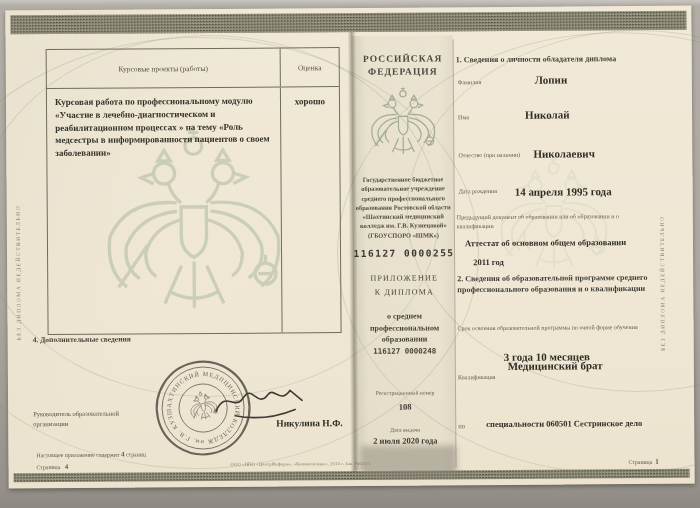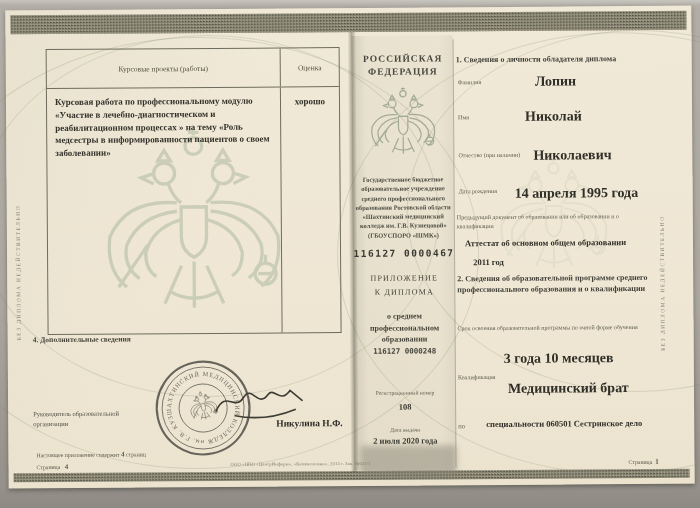--- a/index.html
+++ b/index.html
@@ -78,21 +78,21 @@
   .doc-title{left:350px;top:264px;width:94px;font-size:8px;font-weight:normal;letter-spacing:1.2px;line-height:1.7;color:#45443a;}
   .doc-sub{left:350px;top:303px;width:94px;font-size:8px;font-weight:bold;line-height:1.45;color:#45443a;}
   .serial-bot{left:350px;top:339px;width:94px;font-size:7.5px;font-weight:bold;font-family:"DejaVu Sans Mono",monospace;color:#45443c;}
   .reg-label{left:350px;top:382px;width:94px;font-size:5.6px;color:#625f50;}
   .reg-num{left:350px;top:394px;width:94px;font-size:8.5px;font-weight:bold;color:#3c3b33;}
   .issue-label{left:350px;top:419px;width:94px;font-size:5.6px;color:#625f50;}
   .issue-date{left:350px;top:428px;width:94px;font-size:8.5px;font-weight:bold;color:#3c3b33;}
   
   .sec-title{position:absolute;font-size:8px;font-weight:bold;color:#42413a;line-height:1.4;}
   .lbl{position:absolute;font-size:6px;color:#5c5a4c;line-height:1.5;}
-  .val{position:absolute;font-size:14px;font-weight:bold;color:#2f2e27;}
+  .val{position:absolute;font-size:11px;font-weight:bold;color:#2f2e27;}
   .pagenum-r{position:absolute;left:620px;top:452px;font-size:5.8px;color:#5a584c;}
 </style>
 </head>
 <body>
 
 <svg width="0" height="0" style="position:absolute" aria-hidden="true">
   <defs>
     <g id="eagle" fill="none" stroke="currentColor" stroke-width="1.6">
       <circle cx="50" cy="9" r="4"></circle>
       <path d="M50,4 v-3 M47.5,2.5 h5"></path>
@@ -186,21 +186,21 @@
   </div>
   <div class="print-credit">ООО «НПО «ЦентрИнформ», «Каменоломни», 2013 г. Зак. №023-1</div>
 
   <div class="tc country">РОССИЙСКАЯ ФЕДЕРАЦИЯ</div>
 
   <svg class="emblem" viewBox="0 0 100 100">
       <use href="#eagle" stroke-width="1.4"></use>
     </svg>
 
   <div class="tc institution">Государственное бюджетное образовательное учреждение среднего профессионального образования Ростовской области «Шахтинский медицинский колледж им. Г.В. Кузнецовой» (ГБОУСПОРО «ШМК»)</div>
-  <div class="tc serial-top">116127  0000467</div>
+  <div class="tc serial-top">116127  0000255</div>
   <div class="tc doc-title">
     <span>ПРИЛОЖЕНИЕ</span><br>
     <span>К ДИПЛОМА</span>
   </div>
   <div class="tc doc-sub">о среднем профессиональном образовании</div>
   <div class="tc serial-bot">116127 0000248</div>
   <div class="tc reg-label">Регистрационный номер</div>
   <div class="tc reg-num">108</div>
   <div class="tc issue-label">Дата выдачи</div>
   <div class="tc issue-date">2 июля 2020 года</div>
@@ -226,21 +226,21 @@
   <div class="lbl" style="left:450px;top:206px;width:196px;">Предыдущий документ об образовании или об образовании и о квалификации</div>
   <div class="val" style="left:458px;top:231px;font-size:8.5px;">Аттестат об основном общем образовании</div>
   <div class="val" style="left:466px;top:250px;font-size:8.5px;">2011 год</div>
 
   <div class="sec-title" style="left:450px;top:266px;width:204px;">2. Сведения об образовательной программе среднего профессионального образования и о квалификации</div>
 
   <div class="lbl" style="left:450px;top:317px;width:192px;">Срок освоения образовательной программы по очной форме обучения</div>
   <div class="val" style="left:496px;top:344px;text-align:right;">3 года 10 месяцев</div>
 
   <div class="lbl" style="left:450px;top:366px;">Квалификация</div>
-  <div class="val" style="left:500px;top:374px;">Медицинский брат</div>
+  <div class="val" style="left:500px;top:353px;">Медицинский брат</div>
 
   <div class="lbl" style="left:450px;top:414px;font-size:6.5px;">по</div>
   <div class="val" style="left:478px;top:412px;font-size:8.5px;">специальности  060501  Сестринское  дело</div>
 
   <div class="pagenum-r">
     <span>Страница</span>&nbsp;
     <span class="foot-bold">1</span>
   </div>
 
 </div>

